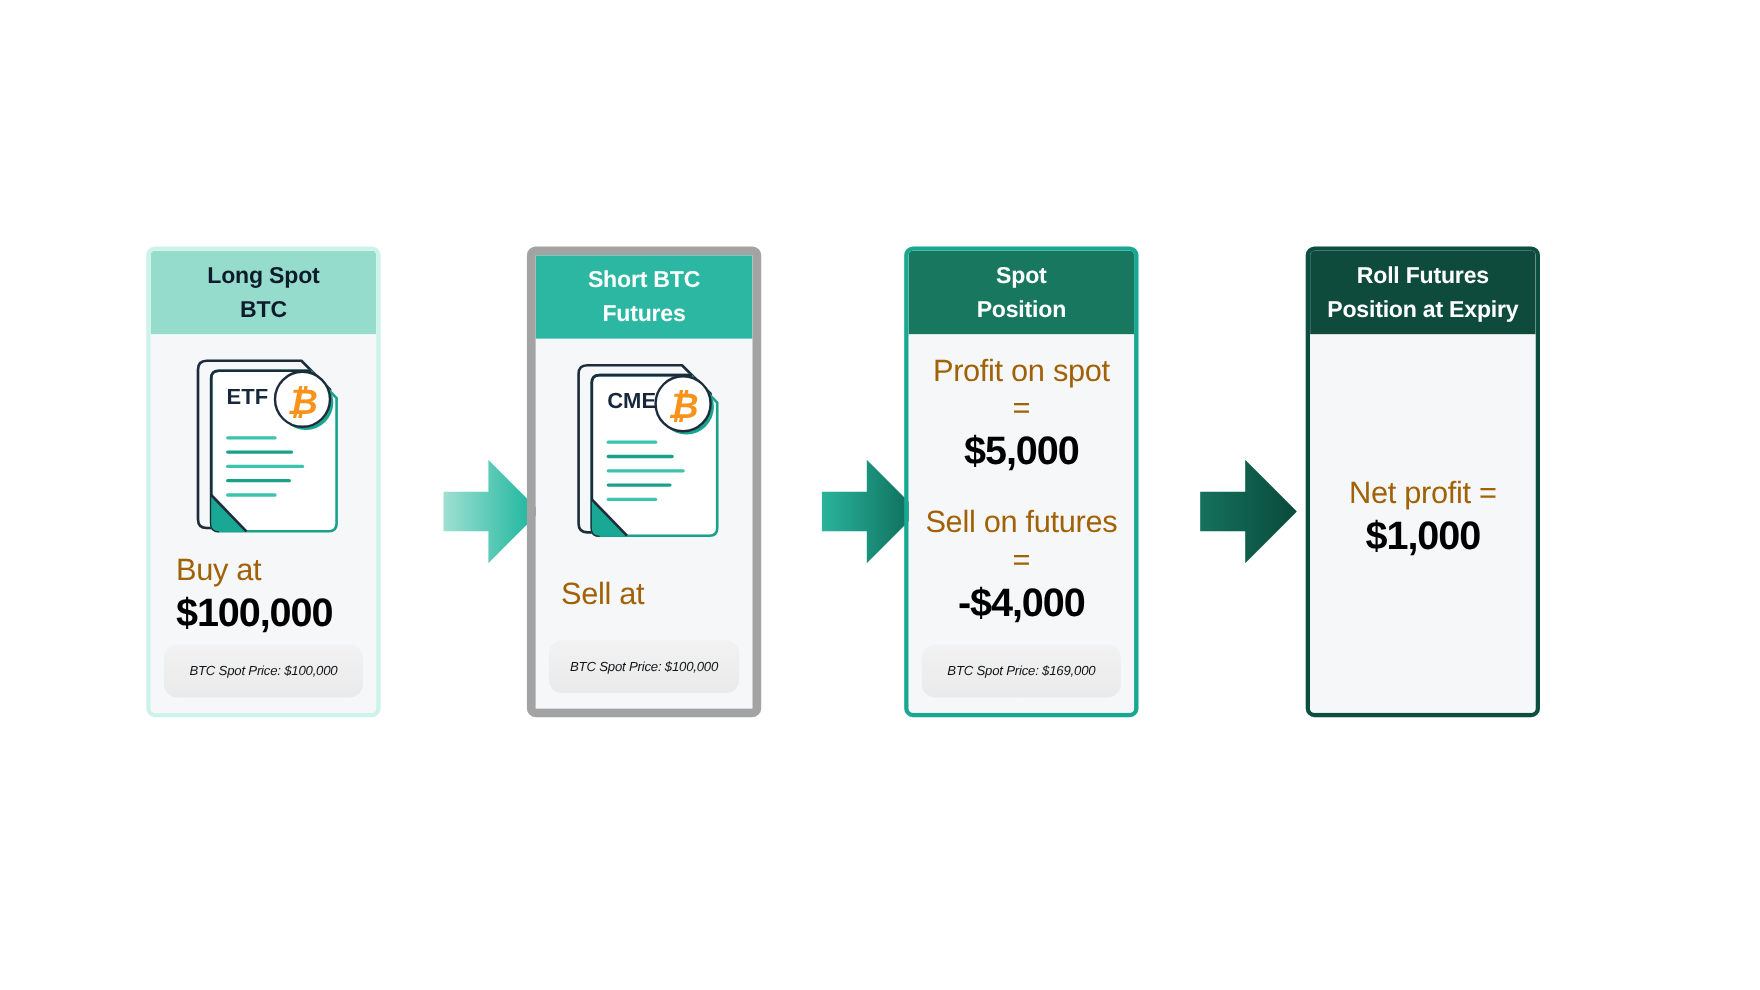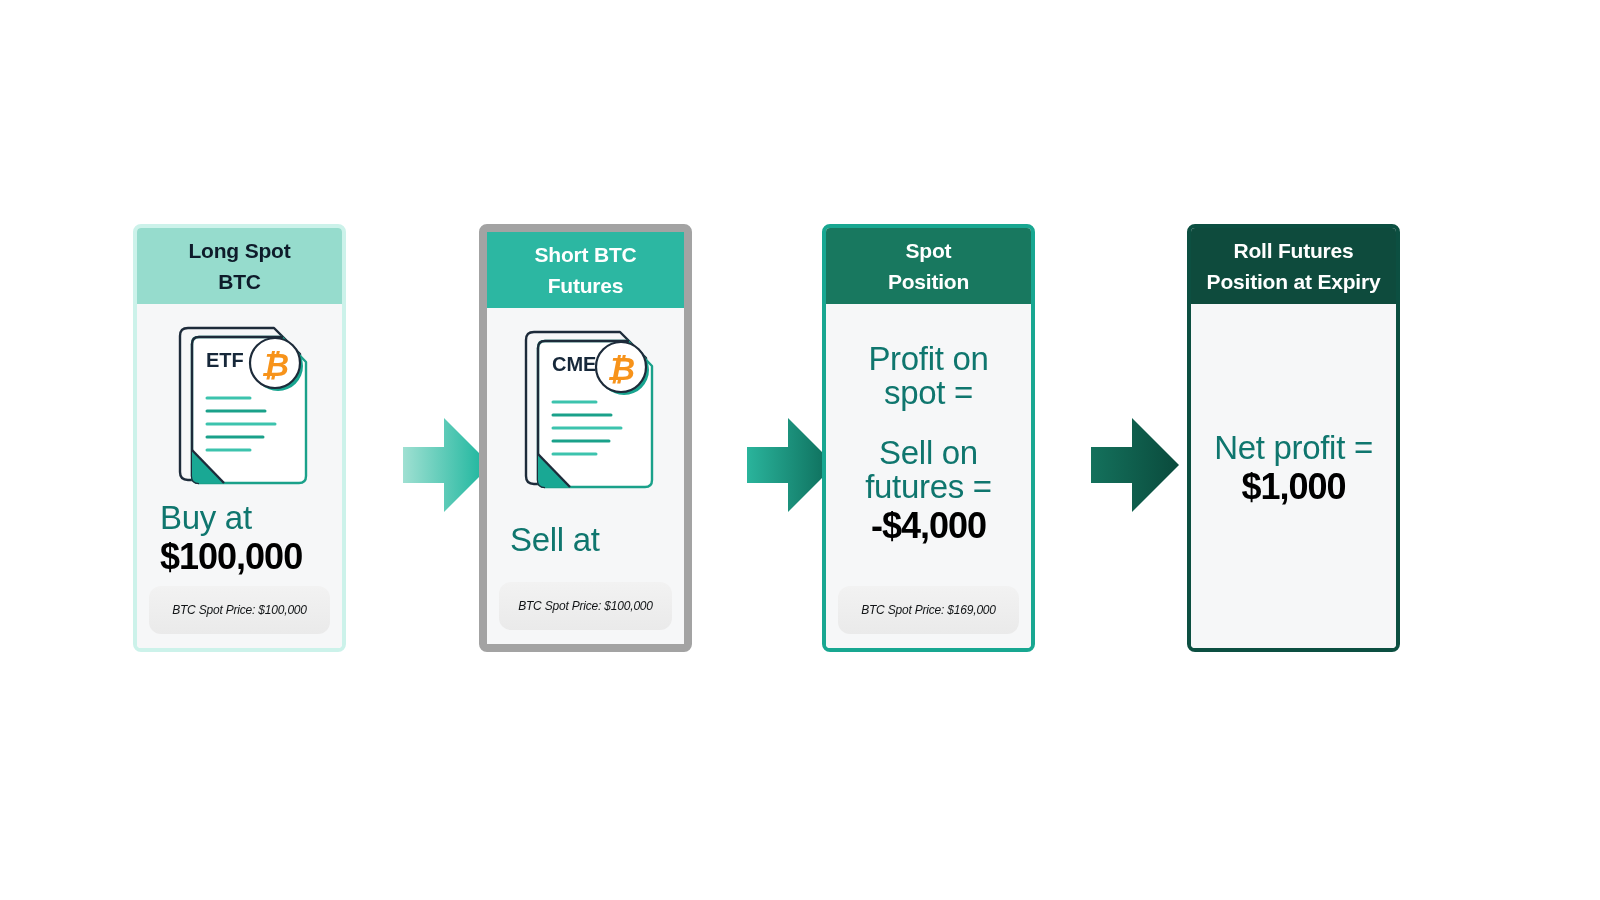--- a/index.html
+++ b/index.html
@@ -81,22 +81,22 @@
     fill: #17283a;
   }
 
   
   .value-block {
     text-align: center;
     width: 100%;
   }
   .vb-spacer { flex: 1 1 auto; }
   .vb-caption {
-    font-size: 33px;
-    color: #0f766e;
+    font-size: 28px;
+    color: #a16207;
     line-height: 34px;
     letter-spacing: -0.3px;
   }
   .vb-amount {
     font-size: 36px;
     font-weight: bold;
     color: #000000;
     line-height: 44px;
     letter-spacing: -1px;
   }
@@ -254,20 +254,21 @@
 
   <div class="card card-3">
     <div class="card-head">
       <span>Spot</span>
       <span>Position</span>
     </div>
     <div class="card-body">
       <div class="stack-center">
         <div class="value-block">
           <div class="vb-caption">Profit on spot =</div>
+          <div class="vb-amount">$5,000</div>
         </div>
         <div class="value-block">
           <div class="vb-caption">Sell on futures =</div>
           <div class="vb-amount">-$4,000</div>
         </div>
       </div>
       <div class="card-foot">BTC Spot Price: $169,000</div>
     </div>
   </div>
 

